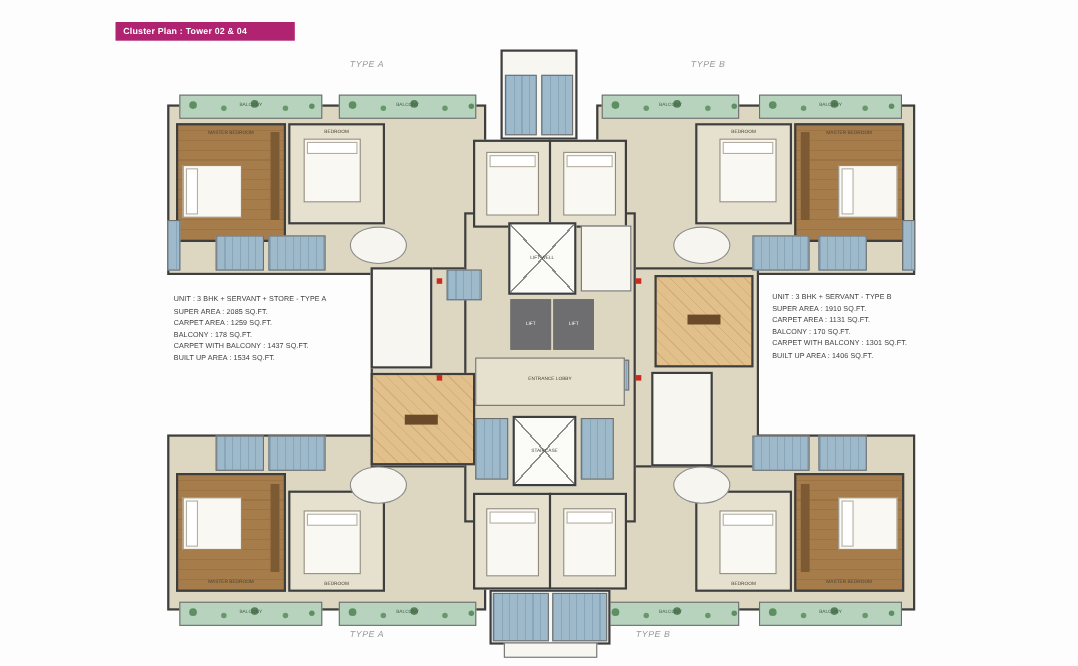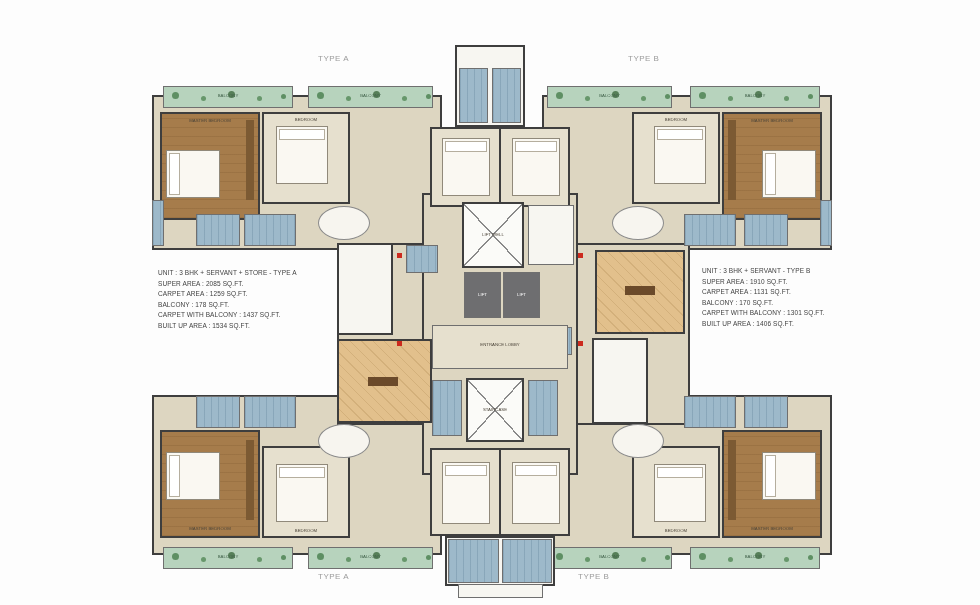--- a/index.html
+++ b/index.html
@@ -9,21 +9,21 @@
   }
   .abs { position:absolute; box-sizing:border-box; }
 
   
   .title-bar {
     background:#b02371; color:#fff; font-size:8px; font-weight:bold;
     display:flex; align-items:center; padding-left:7px; letter-spacing:.2px;
   }
 
   
-  .type-label { color:#9b9b9b; font-size:8px; letter-spacing:.5px; }
+  .type-label { color:#9b9b9b; font-size:8px; letter-spacing:.5px;font-style:italic; }
 
   
   .spec-block { font-size:6.5px; line-height:10.5px; color:#3f3f3f; letter-spacing:.1px; }
   .spec-block div { white-space:nowrap; }
 
   
   .wall   { border:2px solid #3e3e3e; }
   .thin   { border:1px solid #6f6f6f; }
   .beige  { background:#ddd6c1; }
   .beige2 { background:#e6e0ce; }
@@ -67,20 +67,23 @@
     font-size:6px; transform:scale(.72); transform-origin:center; white-space:nowrap; pointer-events:none;
   }
   .room-label.light { color:#ffffff; }
   .room-label.greenish { color:#41614a; }
 </style>
 </head>
 <body>
 
 <div id="stage">
 
+  <div class="abs title-bar" style="left:105px; top:20px; width:163px; height:17px;">
+    <span>Cluster Plan : Tower 02 &amp; 04</span>
+  </div>
 
   <div class="abs type-label" style="left:318px; top:54px;">TYPE A</div>
   <div class="abs type-label" style="left:628px; top:54px;">TYPE B</div>
   <div class="abs type-label" style="left:318px; top:572px;">TYPE A</div>
   <div class="abs type-label" style="left:578px; top:572px;">TYPE B</div>
 
   <div class="abs beige wall" style="left:152px; top:95px;  width:290px; height:155px;"></div>
   <div class="abs beige wall" style="left:542px; top:95px;  width:290px; height:155px;"></div>
   <div class="abs beige wall" style="left:152px; top:395px; width:290px; height:160px;"></div>
   <div class="abs beige wall" style="left:542px; top:395px; width:290px; height:160px;"></div>

